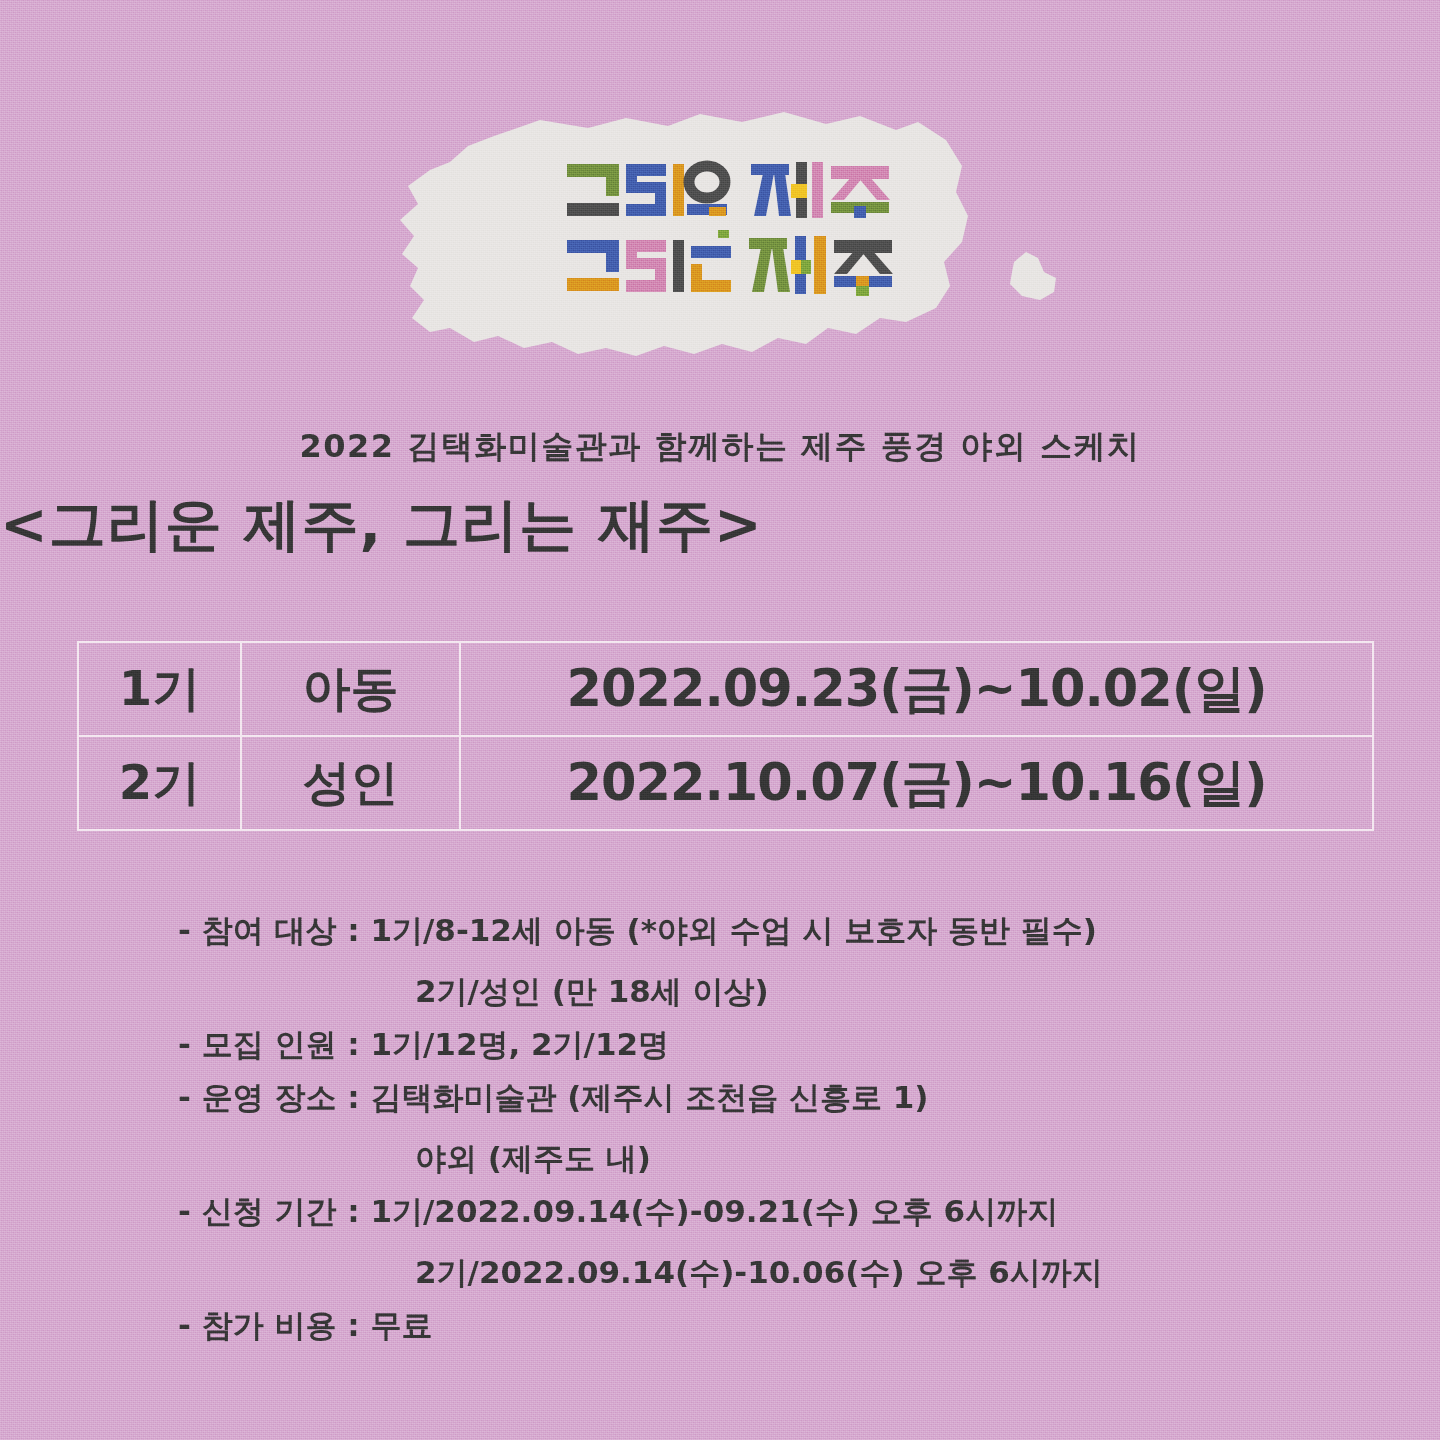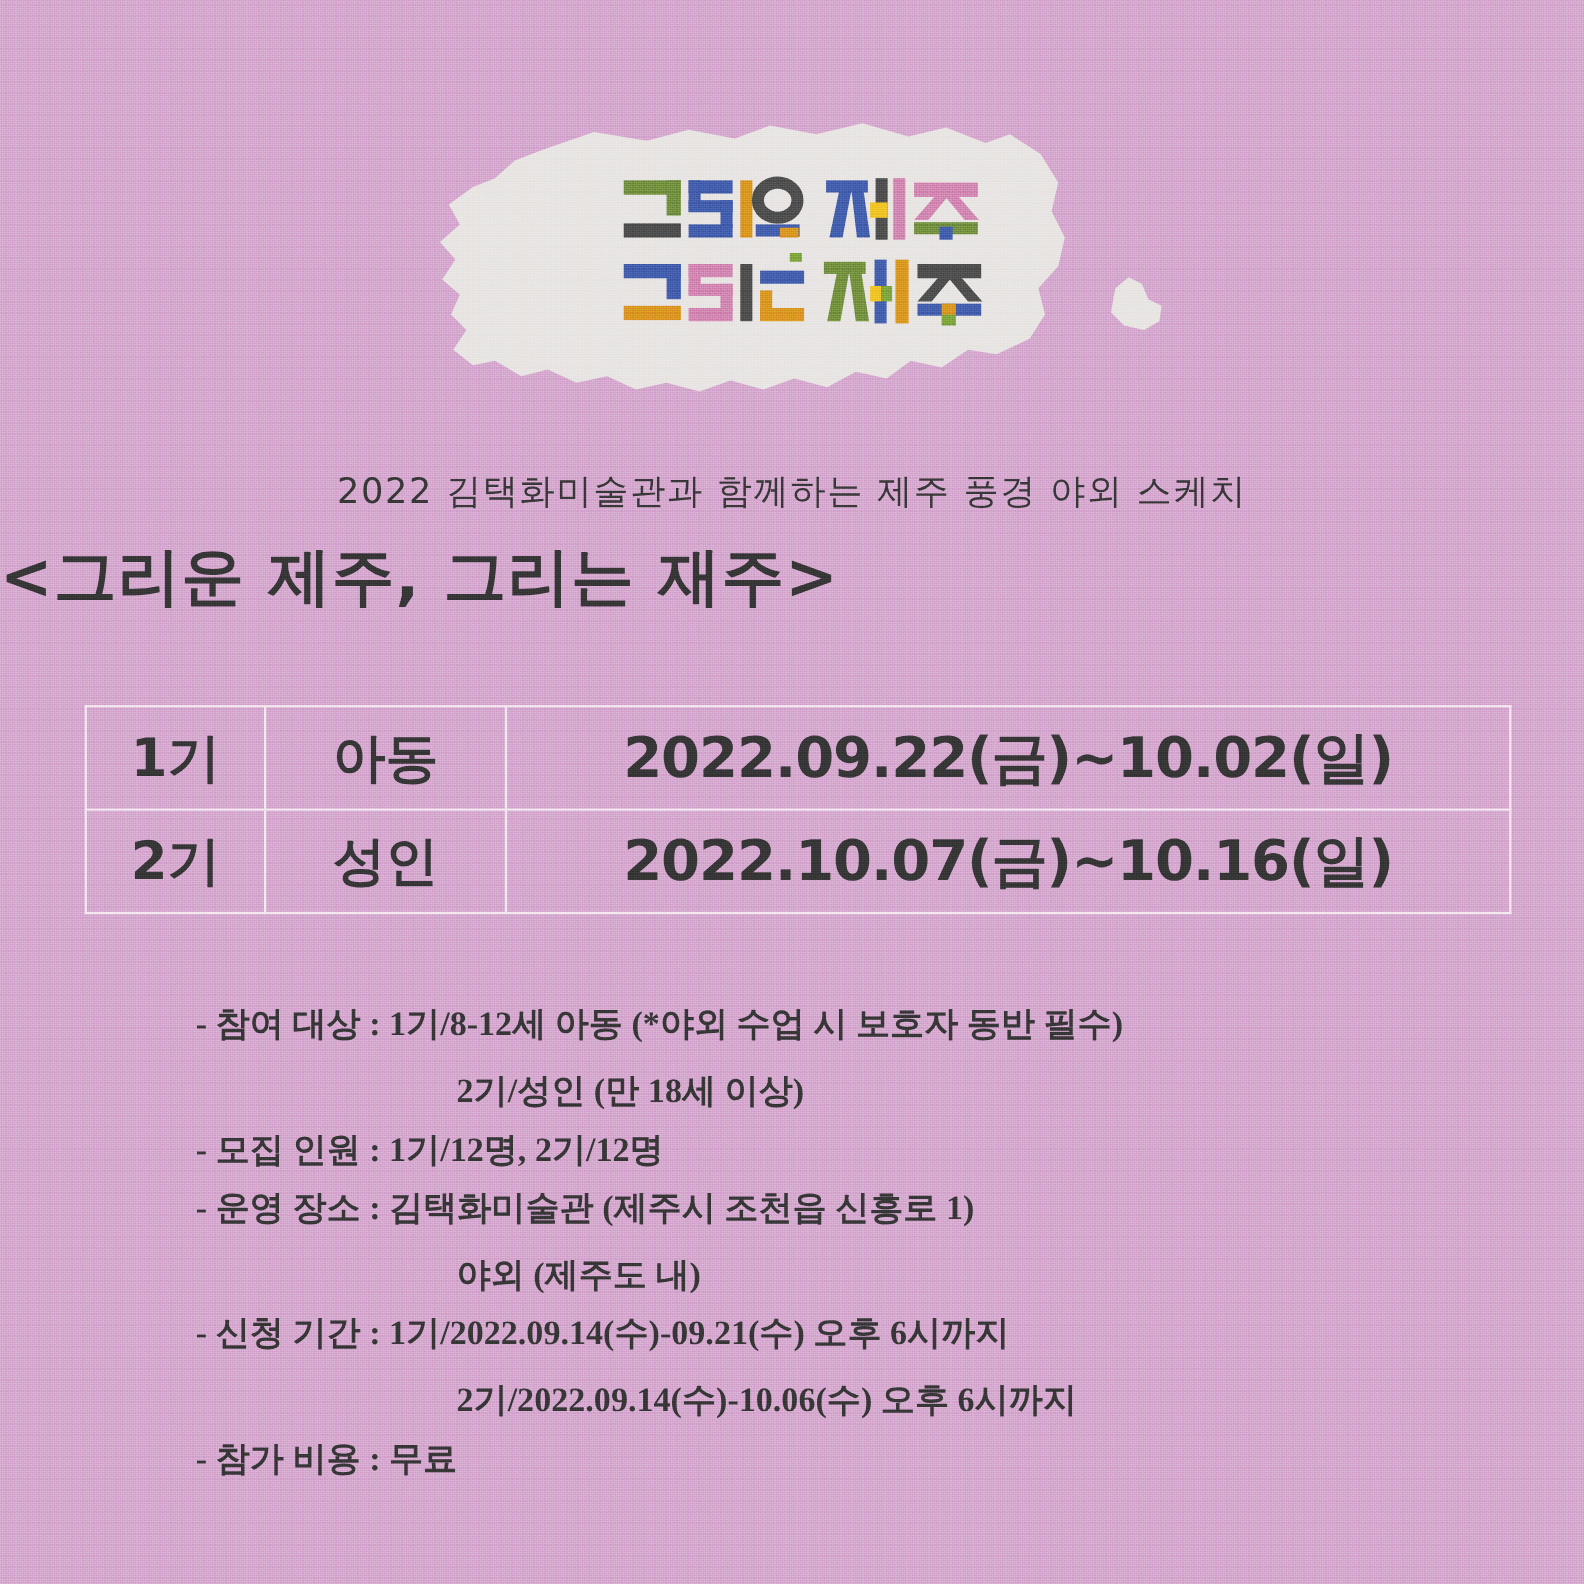--- a/index.html
+++ b/index.html
@@ -55,21 +55,21 @@
   .wm-row.r2 { top: 72px; }
   .wm-svg { display: block; }
 
   
   #subtitle {
     position: absolute;
     left: 0; top: 425px;
     width: 1440px;
     text-align: center;
     font-size: 32px;
-    font-weight: 400;
+    font-weight: 700;
     letter-spacing: 1.5px;
     color: #343434;
     font-family: "DejaVu Sans", "Liberation Sans", sans-serif;
   }
   #main-title {
     position: absolute;
     left: 0; top: 487px;
     width: 1440px;
     text-align: left;
     font-size: 57px;
@@ -109,21 +109,20 @@
     color: #333333;
     font-weight: 700;
     font-family: "DejaVu Sans", "Liberation Sans", sans-serif;
   }
   .d-line {
     display: block;
     font-size: 31px;
     line-height: 1.0;
     margin-bottom: 22px;
     white-space: nowrap;
-    font-family: Liberation Serif, serif;
   }
   .d-line.lead { padding-left: 178px; }
   .d-line.sub  { padding-left: 415px; margin-top: 30px; }
 </style>
 </head>
 <body>
 
 <div id="poster">
 
   <div id="logo-block">
@@ -220,21 +219,21 @@
   </div>
 
   <div id="subtitle">2022 김택화미술관과 함께하는 제주 풍경 야외 스케치</div>
   <div id="main-title">&lt;그리운 제주, 그리는 재주&gt;</div>
 
   <table id="schedule">
     <tbody>
       <tr>
         <td class="c-term">1기</td>
         <td class="c-who">아동</td>
-        <td class="c-dates">2022.09.22(금)~10.02(일)</td>
+        <td class="c-dates">2022.09.23(금)~10.02(일)</td>
       </tr>
       <tr>
         <td class="c-term">2기</td>
         <td class="c-who">성인</td>
         <td class="c-dates">2022.10.07(금)~10.16(일)</td>
       </tr>
     </tbody>
   </table>
 
   <div id="details">

